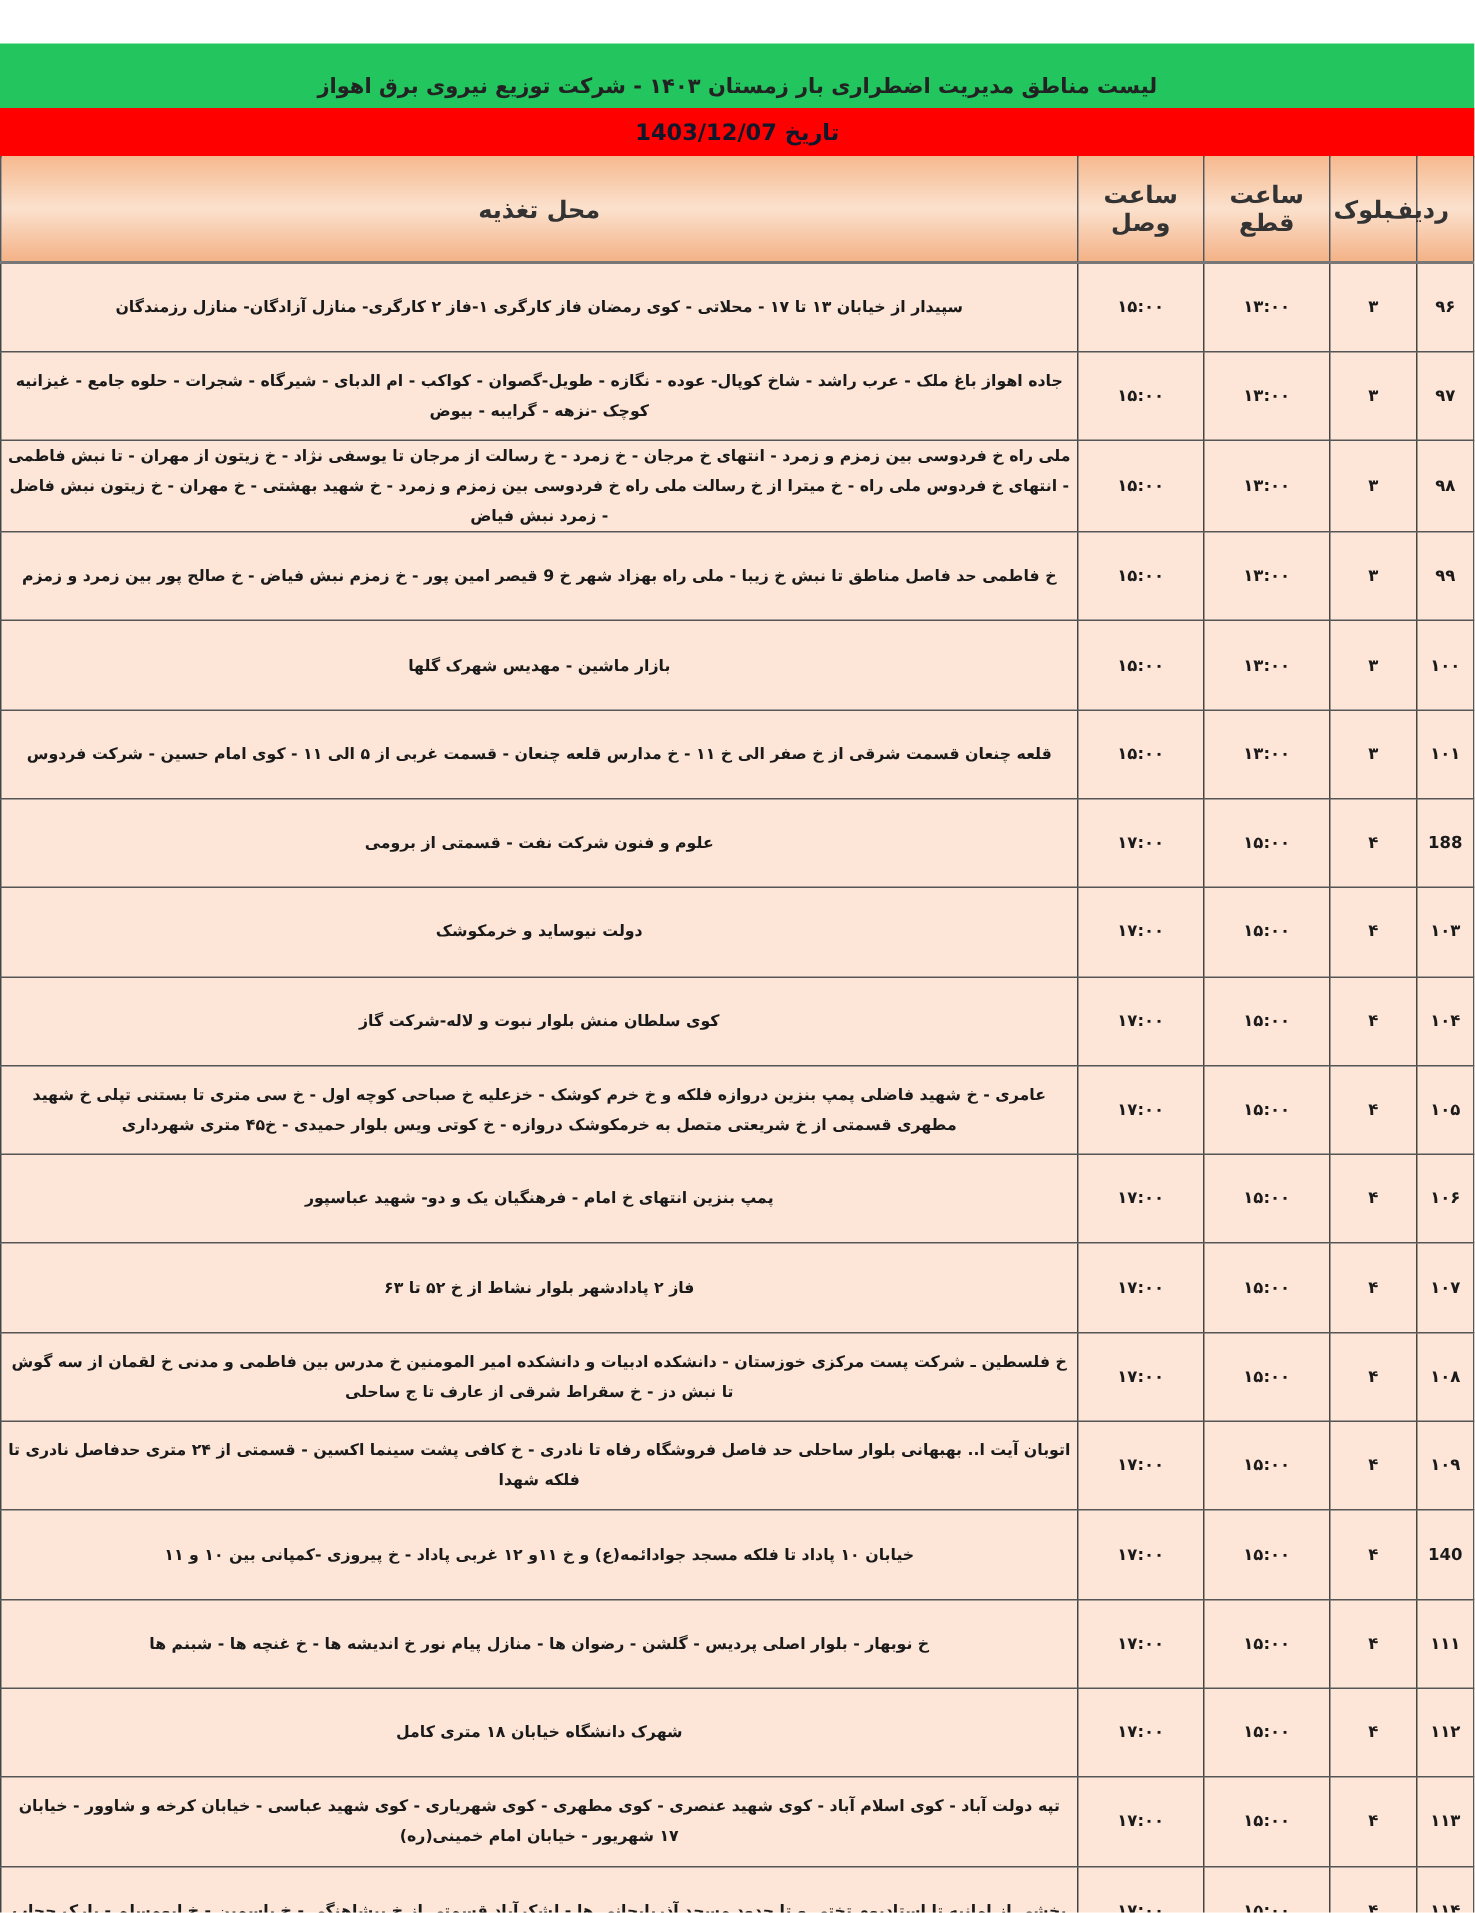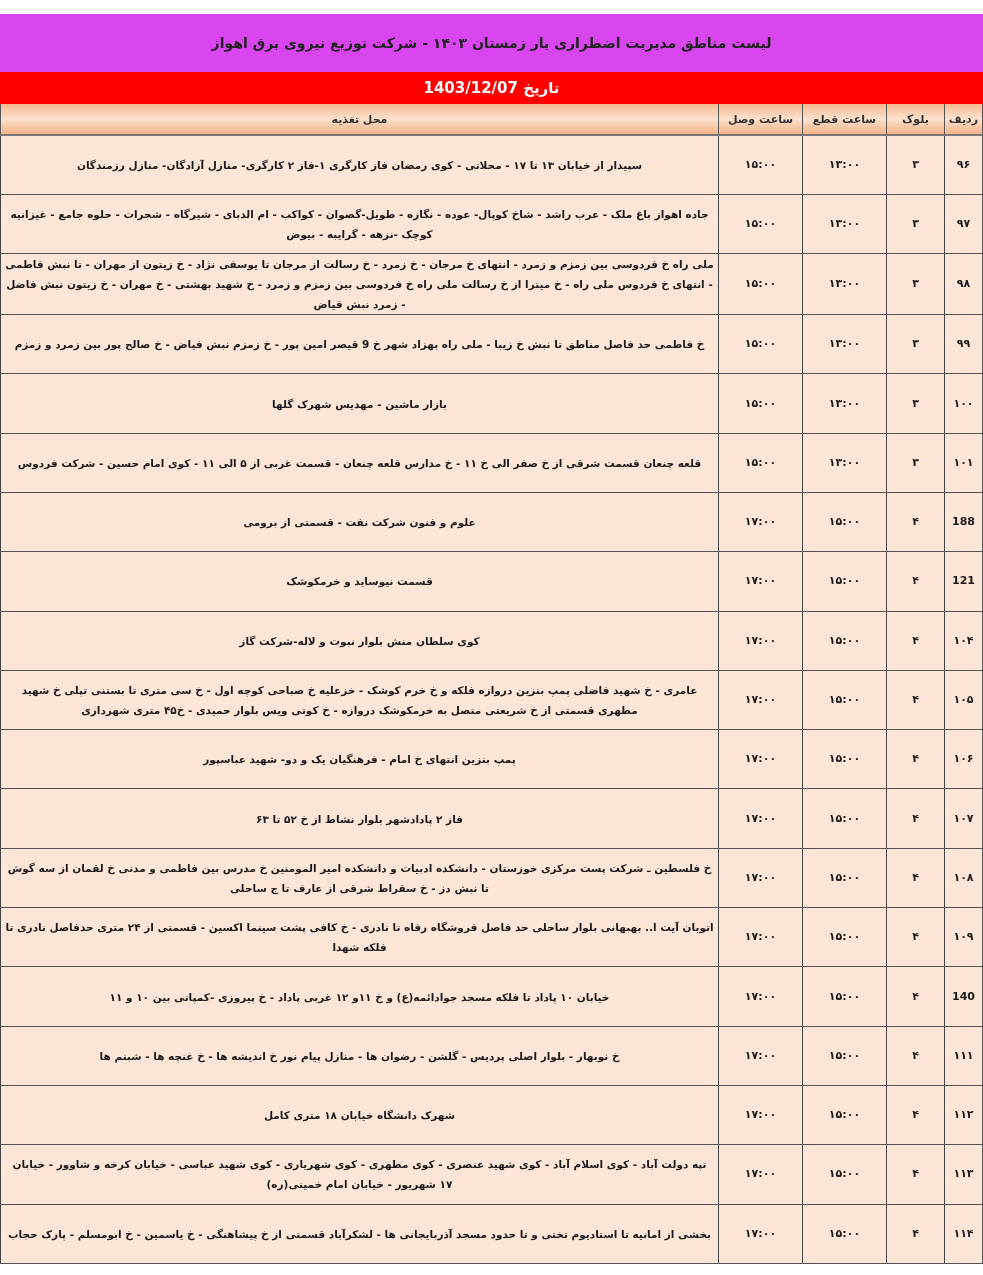--- a/index.html
+++ b/index.html
@@ -1,28 +1,28 @@
 <!DOCTYPE html>
 <html><head>
 <meta charset="utf-8">
 <style>
   html, body { margin:0; padding:0; background:#ffffff; }
   body { width:983px; height:1275px; position:relative; overflow:hidden;
          font-family:"DejaVu Sans", sans-serif; direction:rtl; }
-  .title-bar { position:absolute; left:0; top:14px; width:983px; height:58px;
-               background:#d946ef; display:flex; align-items:center; justify-content:center;
+  .title-bar { position:absolute; left:0; top:29px; width:983px; height:58px;
+               background:#22c55e; display:flex; align-items:center; justify-content:center;
                font-weight:bold; font-size:14px; color:#222; }
   .date-bar { position:absolute; left:0; top:72px; width:983px; height:32px;
               background:#ff0000; display:flex; align-items:center; justify-content:center;
-              font-weight:bold; font-size:15px; color:#ffffff; border-bottom:1px solid #c04020; }
+              font-weight:bold; font-size:15px; color:#0f172a; border-bottom:1px solid #c04020; }
   table { position:absolute; left:0; top:104px; width:983px; border-collapse:collapse;
           table-layout:fixed; }
-  thead th { height:22px; font-size:11px; font-weight:bold; color:#333;
+  thead th { height:22px; font-size:16px; font-weight:bold; color:#333;
              background:linear-gradient(#f6b98f, #fbe1cd 50%, #f4b287);
-             border:1px solid #555; border-top:none; padding:4px; }
+             border:1px solid #555; border-top:none; padding:16px; }
   tbody td { background:#fde5d8; border:1px solid #555; border-left:1px solid #444;
              text-align:center; vertical-align:middle; font-size:10.5px; font-weight:bold;
              color:#1a1a1a; padding:0 4px; line-height:20px; }
   tbody tr { height:59.3px; }
   tbody tr:first-child td { border-top:2px solid #777;margin-left:34px; }
   td.loc { font-size:10.5px; line-height:20px; }
   td.num { font-size:11px; }
   .col-row { width:38px; } .col-block { width:58px; } .col-cut { width:84px; }
   .col-conn { width:84px; } .col-loc { width:auto; }
 </style>
@@ -93,25 +93,25 @@
         <td class="loc">قلعه چنعان قسمت شرقی از خ صفر الی خ ۱۱ - خ مدارس قلعه چنعان - قسمت غربی از ۵ الی ۱۱ - کوی امام حسین - شرکت فردوس</td>
       </tr>
       <tr>
         <td class="num">188</td>
         <td class="num">۴</td>
         <td class="num">۱۵:۰۰</td>
         <td class="num">۱۷:۰۰</td>
         <td class="loc">علوم و فنون شرکت نفت - قسمتی از برومی</td>
       </tr>
       <tr>
-        <td class="num">121</td>
+        <td class="num">۱۰۳</td>
         <td class="num">۴</td>
         <td class="num">۱۵:۰۰</td>
         <td class="num">۱۷:۰۰</td>
-        <td class="loc">قسمت نیوساید و خرمکوشک</td>
+        <td class="loc">دولت نیوساید و خرمکوشک</td>
       </tr>
       <tr>
         <td class="num">۱۰۴</td>
         <td class="num">۴</td>
         <td class="num">۱۵:۰۰</td>
         <td class="num">۱۷:۰۰</td>
         <td class="loc">کوی سلطان منش بلوار نبوت و لاله-شرکت گاز</td>
       </tr>
       <tr>
         <td class="num">۱۰۵</td>

